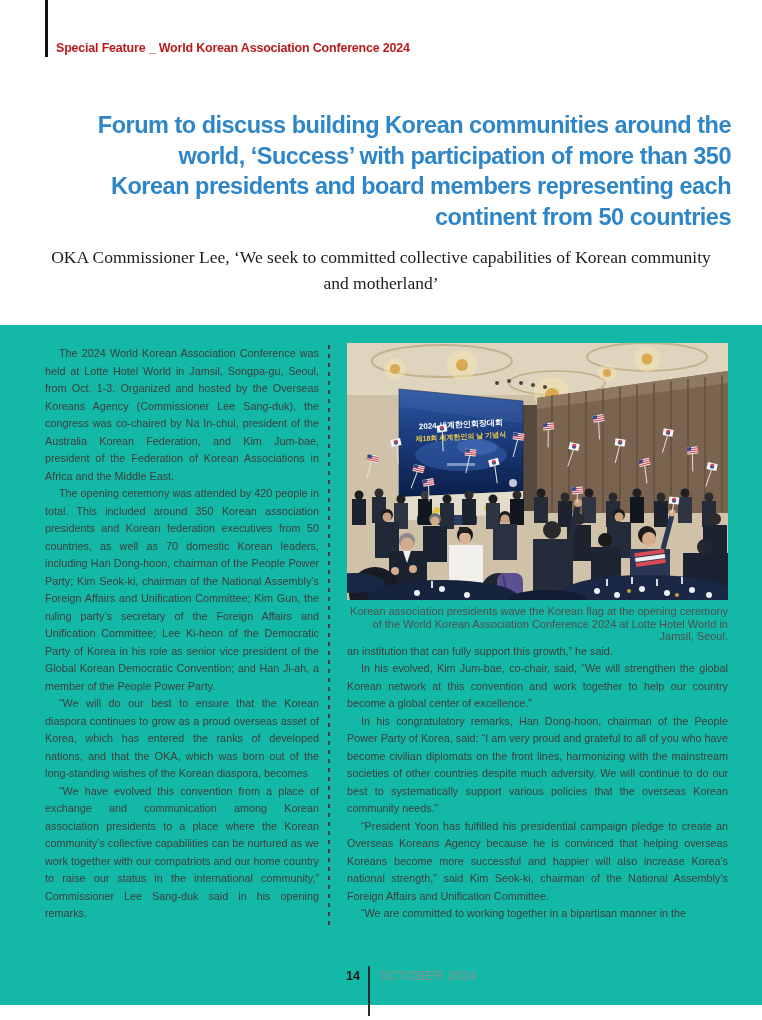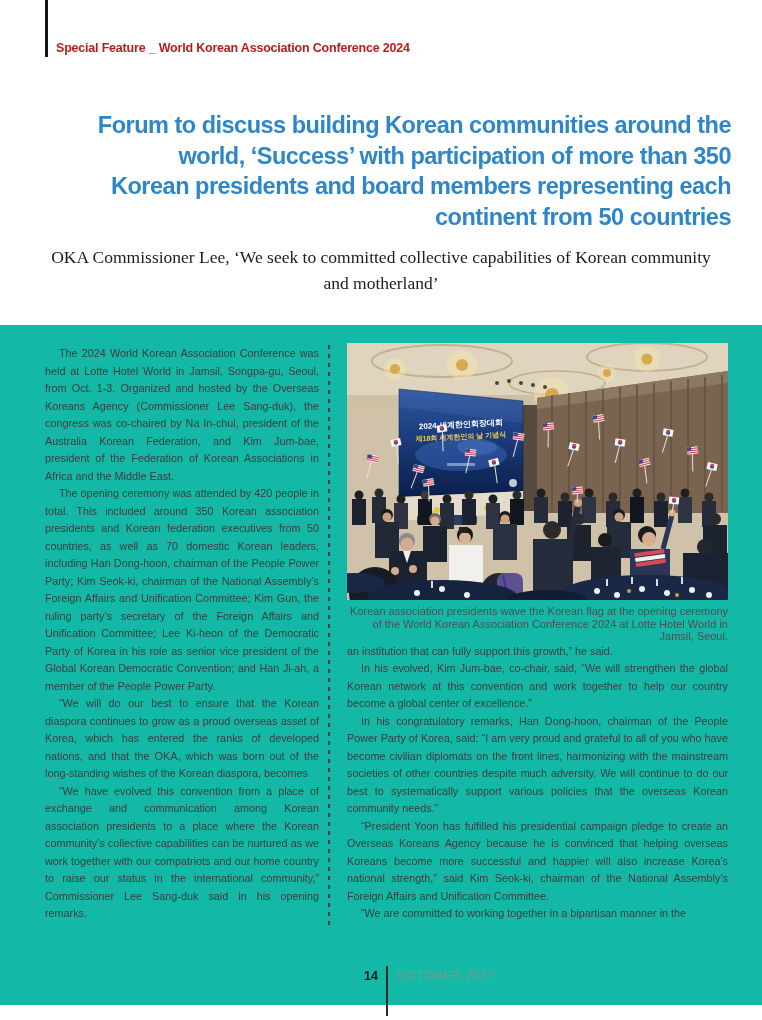--- a/index.html
+++ b/index.html
@@ -32,21 +32,21 @@
   .article-text p{
     margin:0;font-size:10.8px;line-height:17.5px;color:#3d3d3d;
     text-align:justify;text-indent:14px;
   }
   .article-text p.no-indent{text-indent:0;}
   .photo-frame{width:381px;height:257px;display:block;overflow:hidden;background:#cfc2a9;}
   .photo-caption{
     margin-top:5px;width:381px;font-size:11px;line-height:12.5px;color:#4f4f4f;text-align:right;
   }
   .right-text{}
-  .footer{position:absolute;left:338px;top:966px;display:flex;align-items:flex-start;}
+  .footer{position:absolute;left:320px;top:966px;display:flex;align-items:flex-start;}
   .footer .page-num{width:40px;text-align:right;font-size:12.5px;font-weight:bold;color:#141414;padding-top:3px;}
   .footer .footer-rule{width:2px;height:50px;background:#2a2a2a;margin-left:8px;}
   .footer .issue{margin-left:9px;font-size:12.5px;color:#8e8e8e;letter-spacing:0.4px;padding-top:3px;white-space:nowrap;}
 </style>
 </head>
 <body>
 
 <div class="header-bar"></div>
 <div class="header-label">Special Feature _ World Korean Association Conference 2024</div>
 
@@ -413,14 +413,14 @@
       <p>In his congratulatory remarks, Han Dong-hoon, chairman of the People Power Party of Korea, said: “I am very proud and grateful to all of you who have become civilian diplomats on the front lines, harmonizing with the mainstream societies of other countries despite much adversity. We will continue to do our best to systematically support various policies that the overseas Korean community needs.”</p>
       <p>“President Yoon has fulfilled his presidential campaign pledge to create an Overseas Koreans Agency because he is convinced that helping overseas Koreans become more successful and happier will also increase Korea’s national strength,” said Kim Seok-ki, chairman of the National Assembly’s Foreign Affairs and Unification Committee.</p>
       <p>“We are committed to working together in a bipartisan manner in the</p>
     </div>
   </div>
 </div>
 
 <div class="footer">
   <span class="page-num">14</span>
   <span class="footer-rule"></span>
-  <span class="issue">OCTOBER 2021</span>
+  <span class="issue">OCTOBER 2024</span>
 </div>
 
 </body></html>

